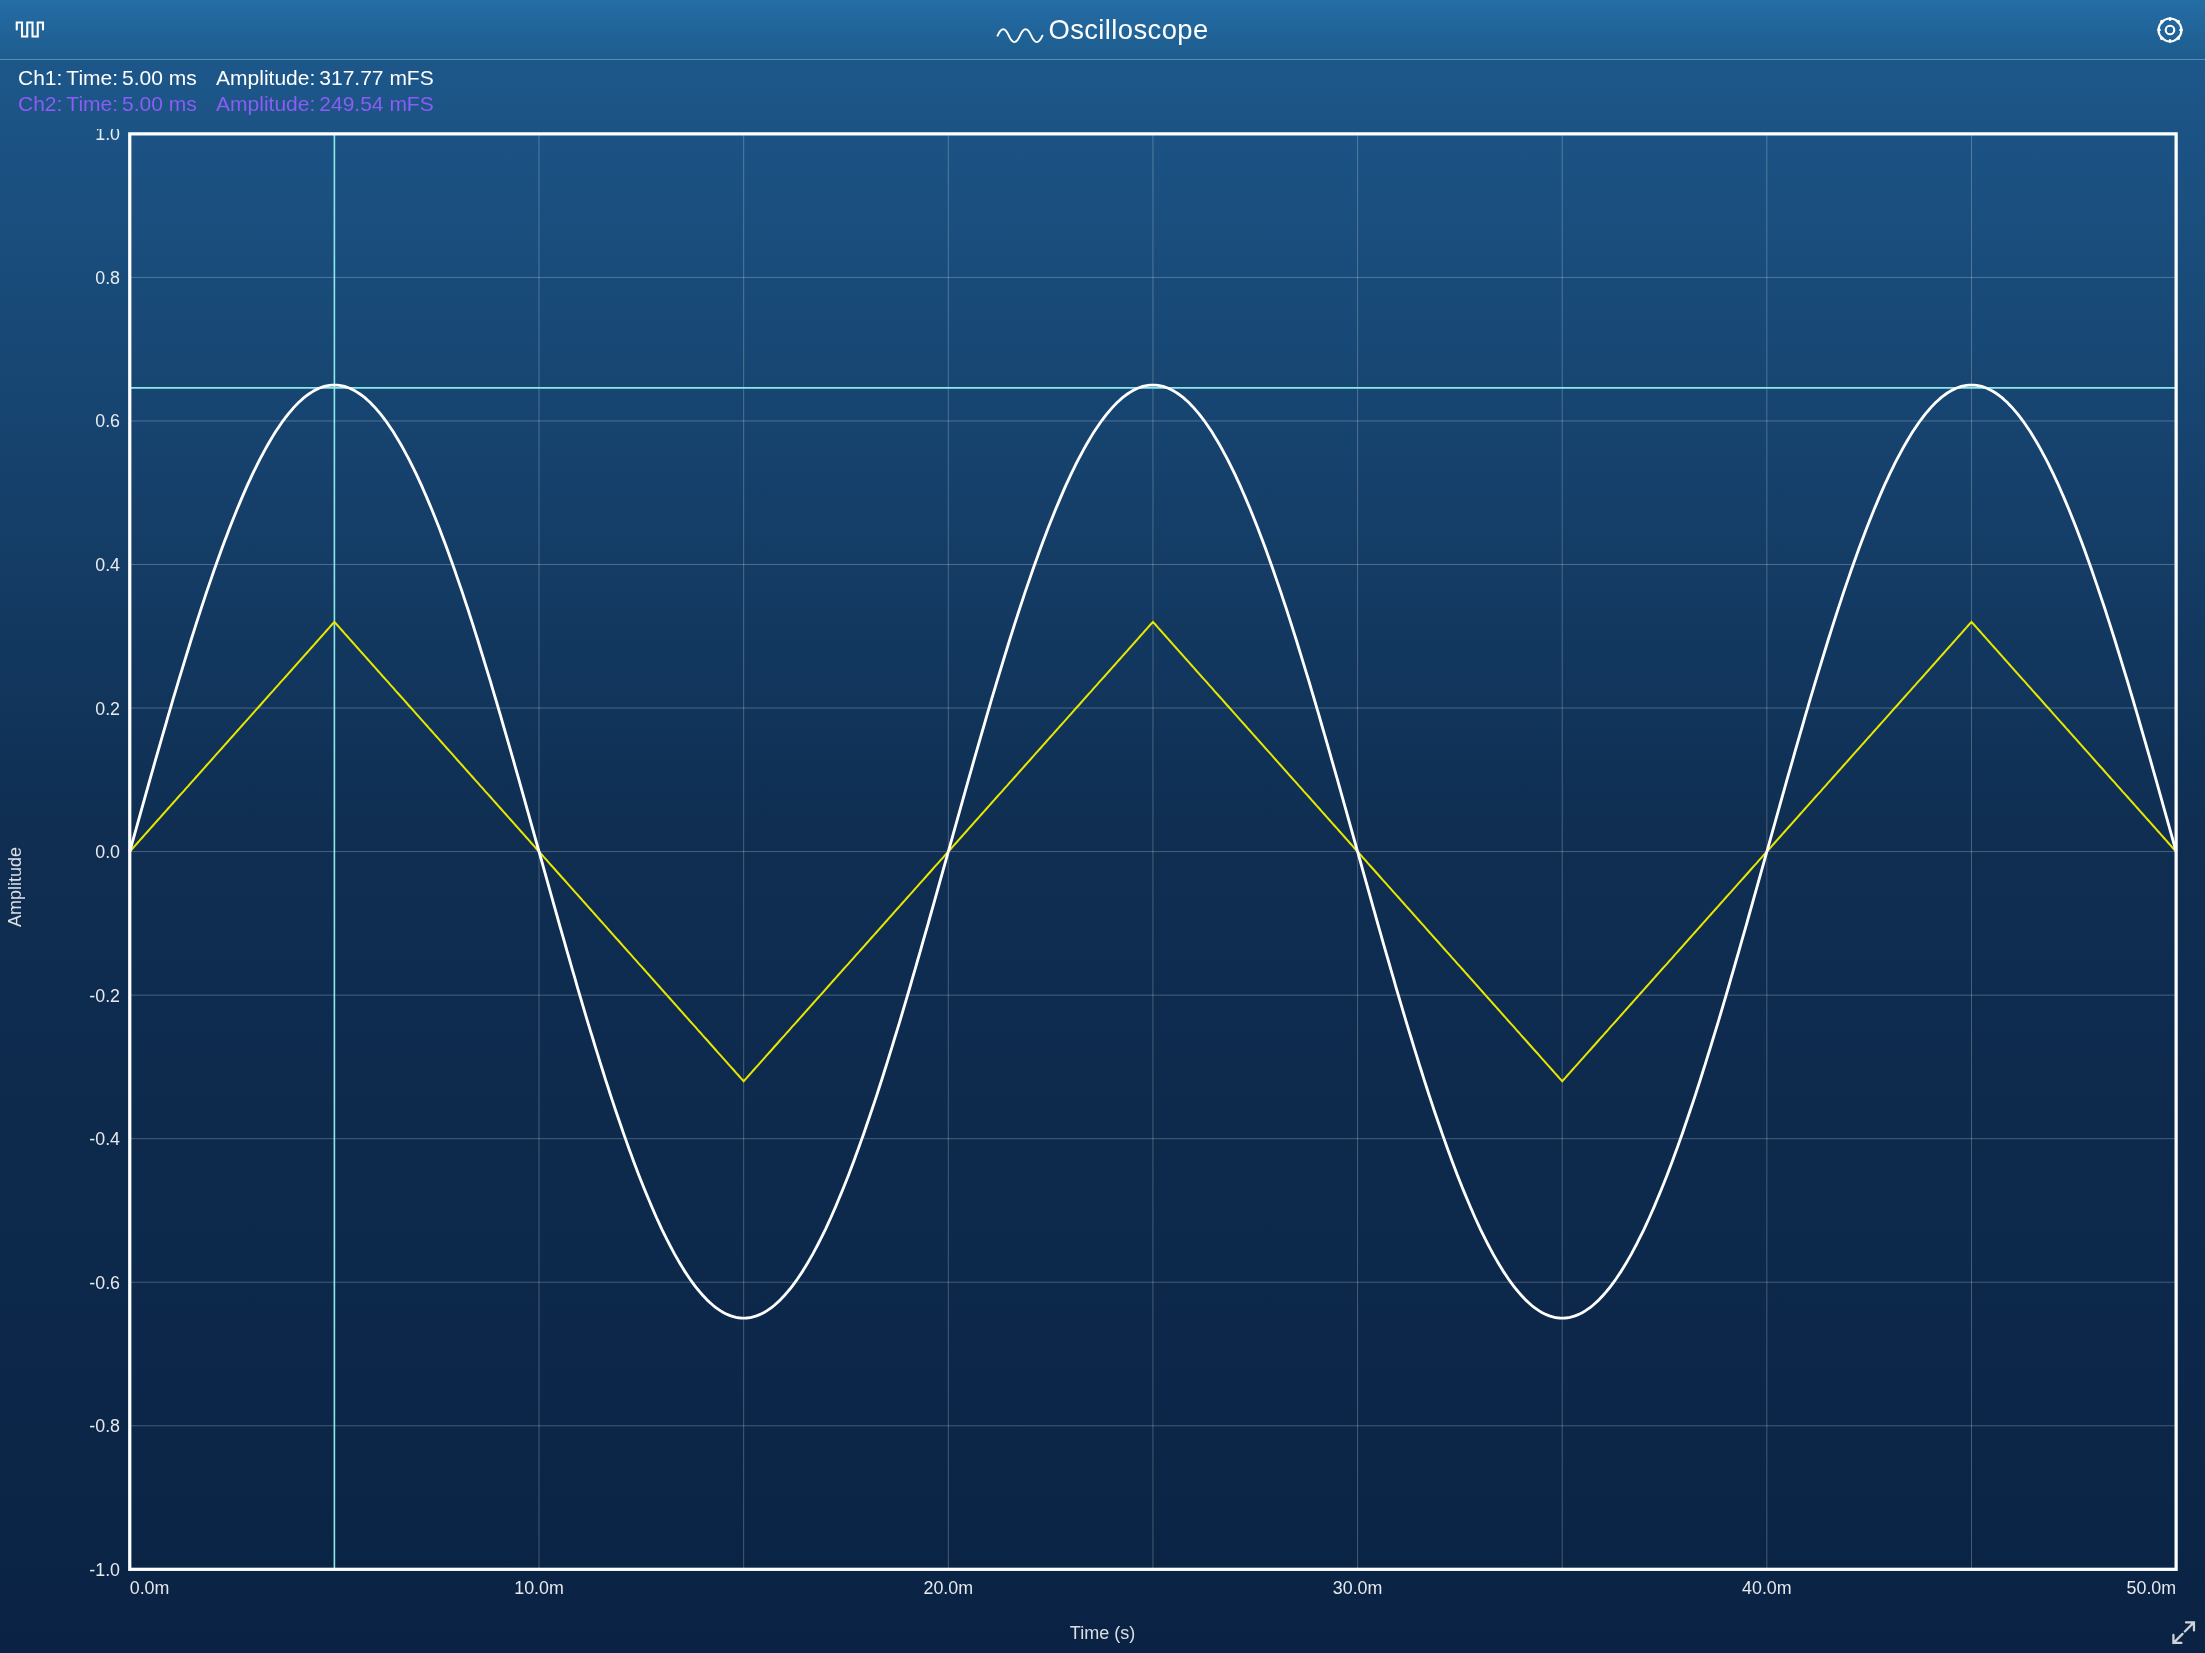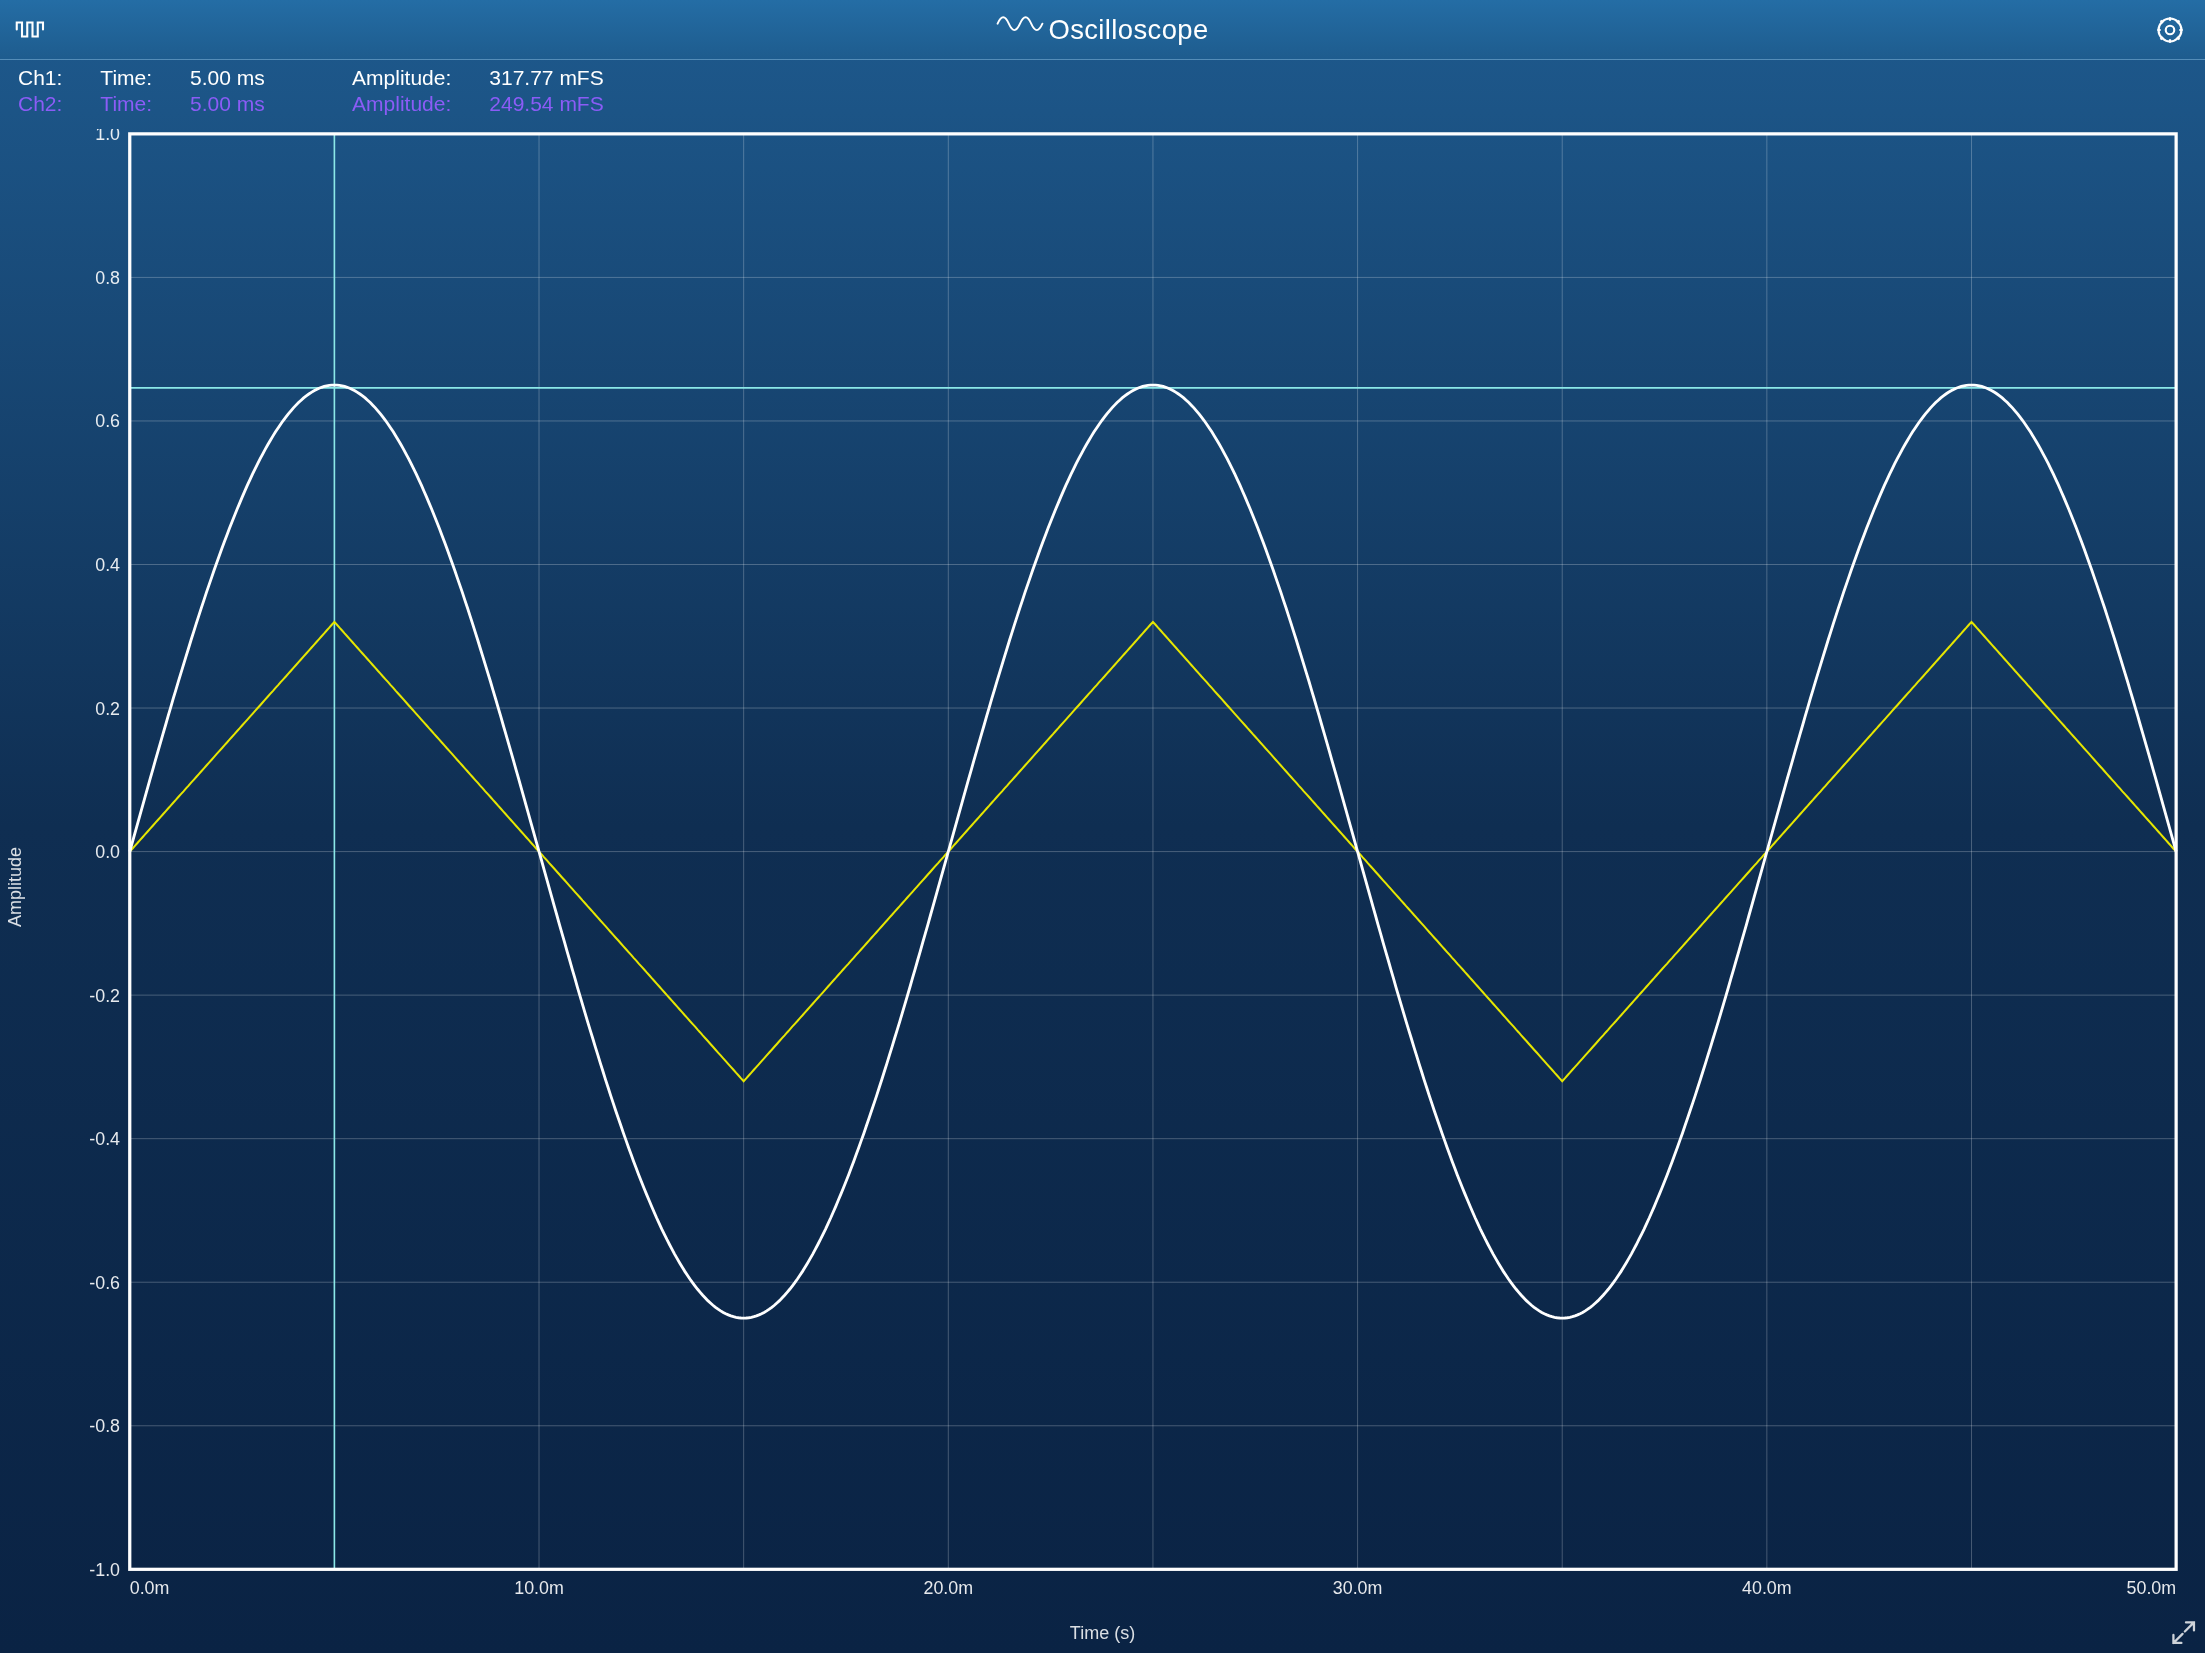--- a/index.html
+++ b/index.html
@@ -13,39 +13,39 @@
   #root { width: 2205px; height: 1653px; position: relative; }
 
   
   .titlebar {
     width: 100%; height: 60px;
     display: flex; align-items: center; justify-content: center;
     position: relative;
     border-bottom: 0.8px solid rgba(255,255,255,.22);
     background: linear-gradient(to bottom, #246da5 0%, #1e5c8e 100%);
   }
-  .titlebar .title-wrap { display: flex; align-items: flex-start; gap: 4px; }
+  .titlebar .title-wrap { display: flex; align-items: flex-end; gap: 4px; }
   .titlebar .title { font-size: 27.4px; font-weight: 400; letter-spacing: 0.4px; }
   .titlebar .left-icon, .titlebar .right-icon {
     position: absolute; top: 50%; transform: translateY(-50%);
     width: 42px; height: 42px; display:flex; align-items:center; justify-content:center;
     cursor: pointer;
   }
   .titlebar .left-icon  { left: 14.5px; }
   .titlebar .right-icon { right: 14.5px; }
   svg { display:block; }
 
   
   .readouts {
     padding: 4.8px 18px 3.2px 18px;
     font-size: 21px;
     line-height: 1.25;
     font-family: "Helvetica Neue", Arial, sans-serif;
   }
-  .readouts .row { display:flex; gap: 38px; }
+  .readouts .row { display:flex; gap: 4px; }
   .readouts .ch1 { color: #ffffff; }
   .readouts .ch2 { color: #8b5cf6; }
   .readouts .lbl { min-width: 0; }
 
   
   .plot-wrap {
     position: absolute;
     left: 0; right: 0;
     top: 121px;       
     bottom: 0;

